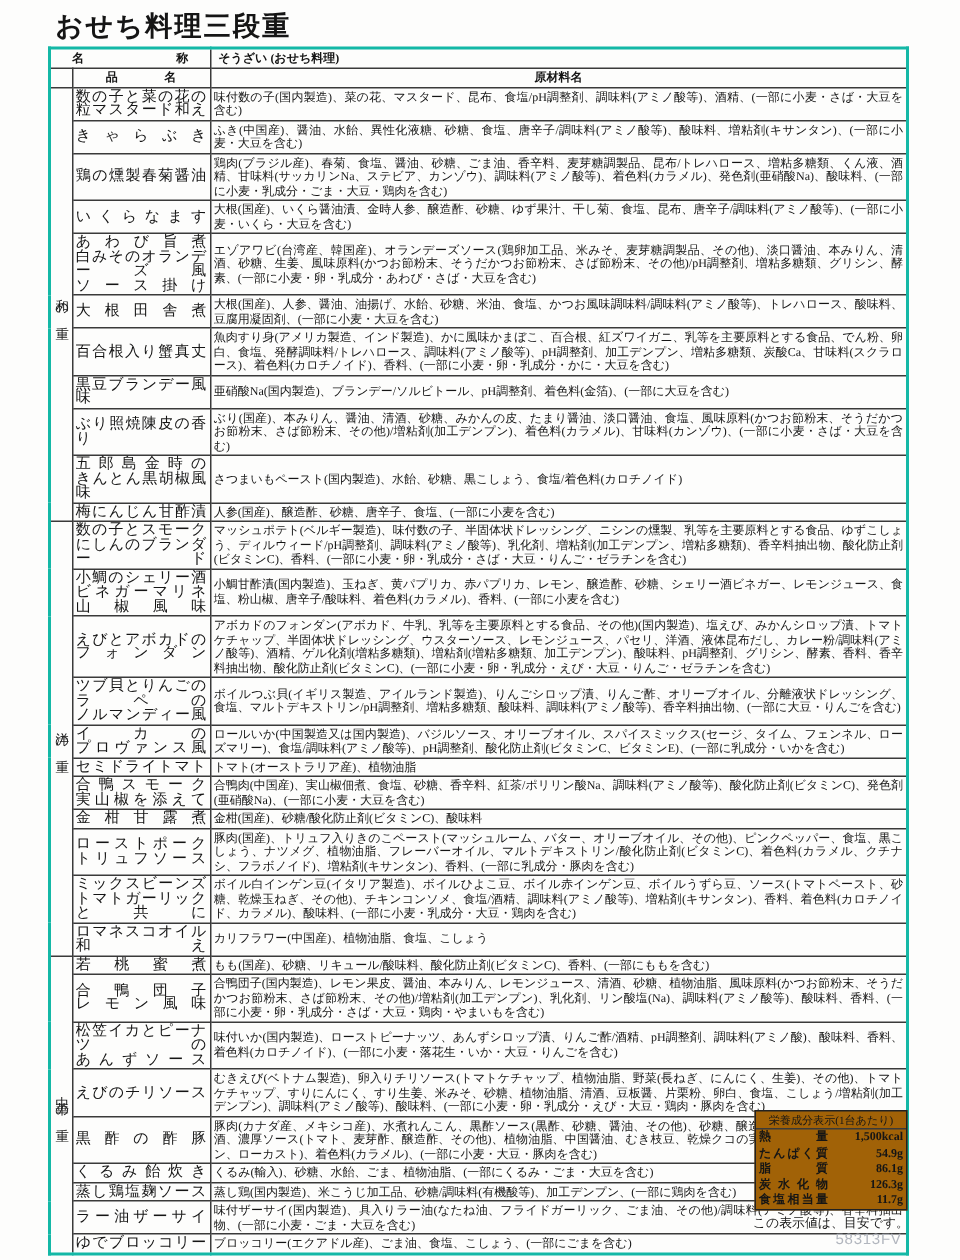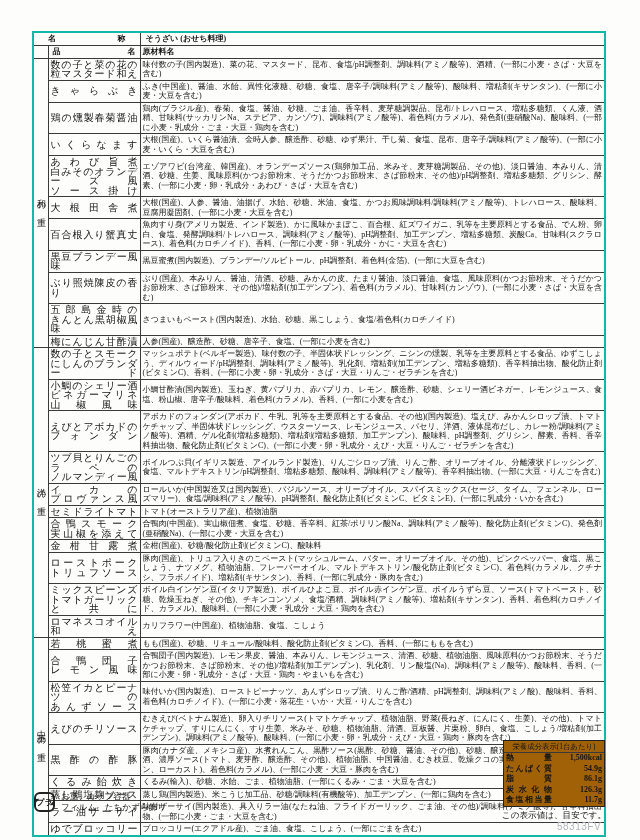--- a/index.html
+++ b/index.html
@@ -25,22 +25,22 @@
   .main col.c-name { width:92px; }
   .main td {
     border:1px solid #3a3a3a;
     font-size:8px; line-height:9.5px;
     padding:1px 2px; vertical-align:middle;
     word-break:break-all;
   }
   .main td.hd { font-weight:bold; height:13px; }
   .main td.meisho   { text-align:justify; text-align-last:justify; text-justify:inter-character; padding:0 14px; }
   .main td.meisho-val { padding-left:5px; }
-  .main td.hinmei   { text-align:justify; text-align-last:justify; text-justify:inter-character; padding:0 4px; }
-  .main td.genzairyo{ text-align:left; }
+  .main td.hinmei   { text-align:justify; text-align-last:justify; text-justify:inter-character; padding:0 22px; }
+  .main td.genzairyo{ text-align:center; }
   .main td.tier {
     writing-mode:vertical-rl; text-align:center;
     font-size:9px; letter-spacing:4px; padding:2px 0;
   }
   .main td.name {
     text-align:justify; text-align-last:justify; text-justify:inter-character;
     white-space:pre-line; font-size:10px;
   }
   .main td.ing { text-align:justify; text-justify:inter-character; }
   .main tr.tier-first td { border-top:1.5px solid #161616; }
@@ -104,20 +104,21 @@
     transform:rotate(40deg);
   }
   .recycle-lines { font-size:8.6px; line-height:11px; }
   .factory-note { position:absolute; left:34px; top:819px; font-size:9.5px; }
 </style>
 </head>
 <body>
 
 <div class="page">
 
+  <div class="title">おせち料理三段重</div>
 
   <table class="main">
     <colgroup>
         <col class="c-tier">
         <col class="c-name">
         <col class="c-ing">
       </colgroup>
     <tbody>
       <tr>
         <td colspan="2" class="hd meisho">名 称</td>
@@ -155,21 +156,21 @@
         <tr>
           <td class="name">大根田舎煮</td>
           <td class="ing">大根(国産)、人参、醤油、油揚げ、水飴、砂糖、米油、食塩、かつお風味調味料/調味料(アミノ酸等)、トレハロース、酸味料、豆腐用凝固剤、(一部に小麦・大豆を含む)</td>
         </tr>
         <tr>
           <td class="name">百合根入り蟹真丈</td>
           <td class="ing">魚肉すり身(アメリカ製造、インド製造)、かに風味かまぼこ、百合根、紅ズワイガニ、乳等を主要原料とする食品、でん粉、卵白、食塩、発酵調味料/トレハロース、調味料(アミノ酸等)、pH調整剤、加工デンプン、増粘多糖類、炭酸Ca、甘味料(スクラロース)、着色料(カロチノイド)、香料、(一部に小麦・卵・乳成分・かに・大豆を含む)</td>
         </tr>
         <tr>
           <td class="name">黒豆ブランデー風味</td>
-          <td class="ing">黒豆蜜煮(国内製造)、ブランデー/ソルビトール、pH調整剤、着色料(金箔)、(一部に大豆を含む)</td>
+          <td class="ing">亜硝酸Na(国内製造)、ブランデー/ソルビトール、pH調整剤、着色料(金箔)、(一部に大豆を含む)</td>
         </tr>
         <tr>
           <td class="name">ぶり照焼陳皮の香り</td>
           <td class="ing">ぶり(国産)、本みりん、醤油、清酒、砂糖、みかんの皮、たまり醤油、淡口醤油、食塩、風味原料(かつお節粉末、そうだかつお節粉末、さば節粉末、その他)/増粘剤(加工デンプン)、着色料(カラメル)、甘味料(カンゾウ)、(一部に小麦・さば・大豆を含む)</td>
         </tr>
         <tr>
           <td class="name">五郎島金時の
 きんとん黒胡椒風味</td>
           <td class="ing">さつまいもペースト(国内製造)、水飴、砂糖、黒こしょう、食塩/着色料(カロチノイド)</td>
         </tr>
@@ -293,21 +294,14 @@
       <span class="nut-val">126.3g</span>
     </div>
     <div class="nut-row">
       <span class="nut-label">食塩相当量</span>
       <span class="nut-val">11.7g</span>
     </div>
   </div>
   <div class="nut-note">この表示値は、目安です。</div>
   <div class="print-code">58313FV</div>
 
-  <div class="recycle">
-    <div class="pla-mark">プラ</div>
-    <div class="recycle-lines">
-      <div>お重、カップ容器</div>
-      <div>フィルム、たちかずら飾り</div>
-    </div>
-  </div>
 
 </div>
 
 </body></html>

